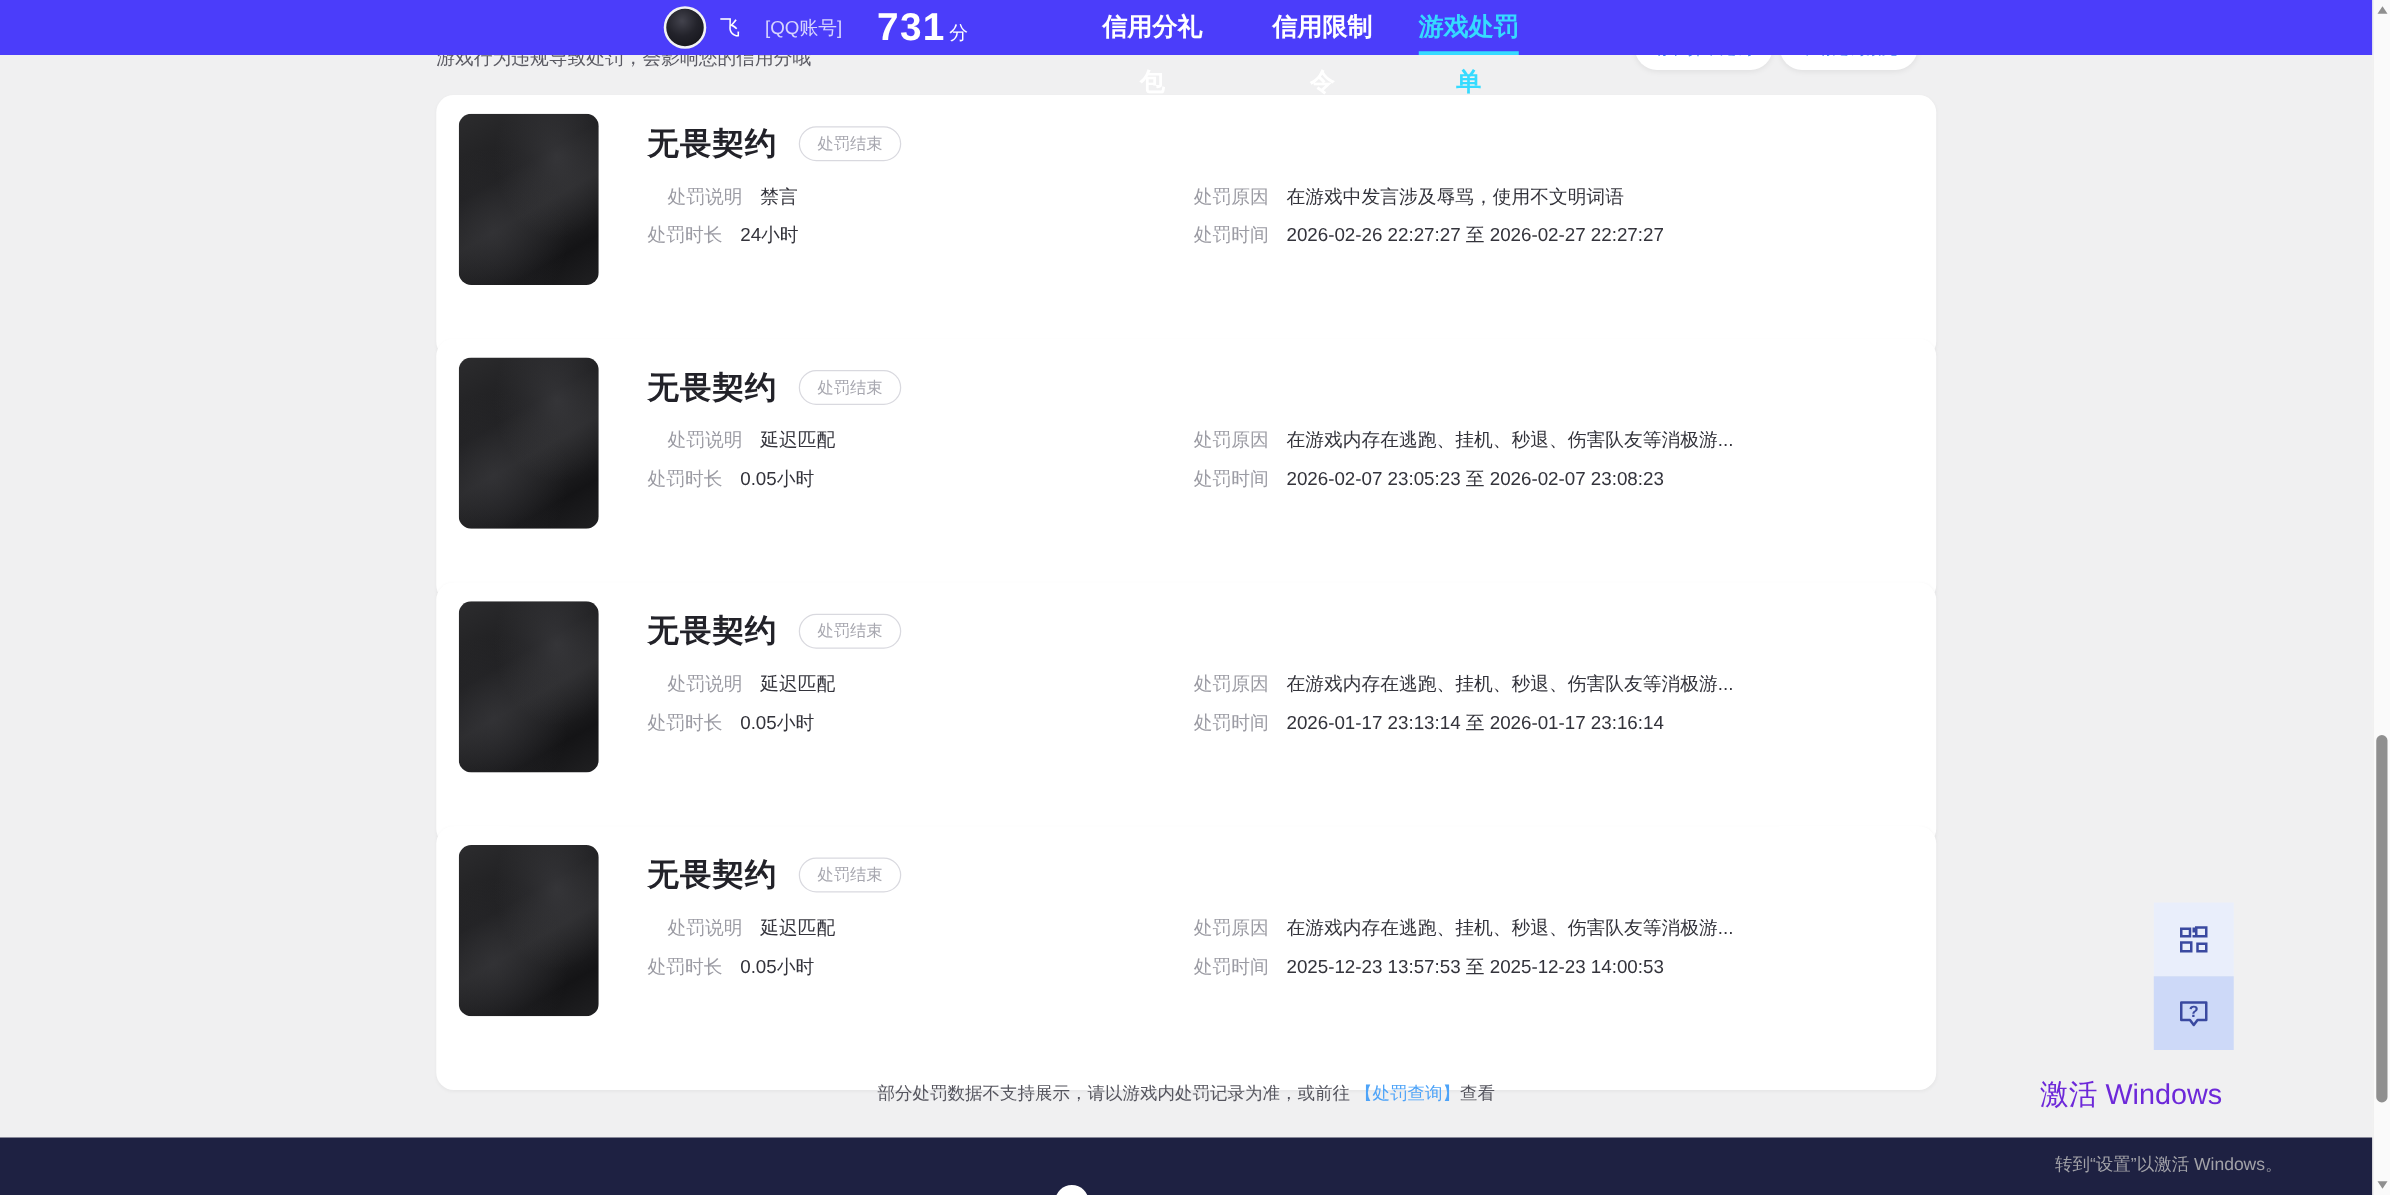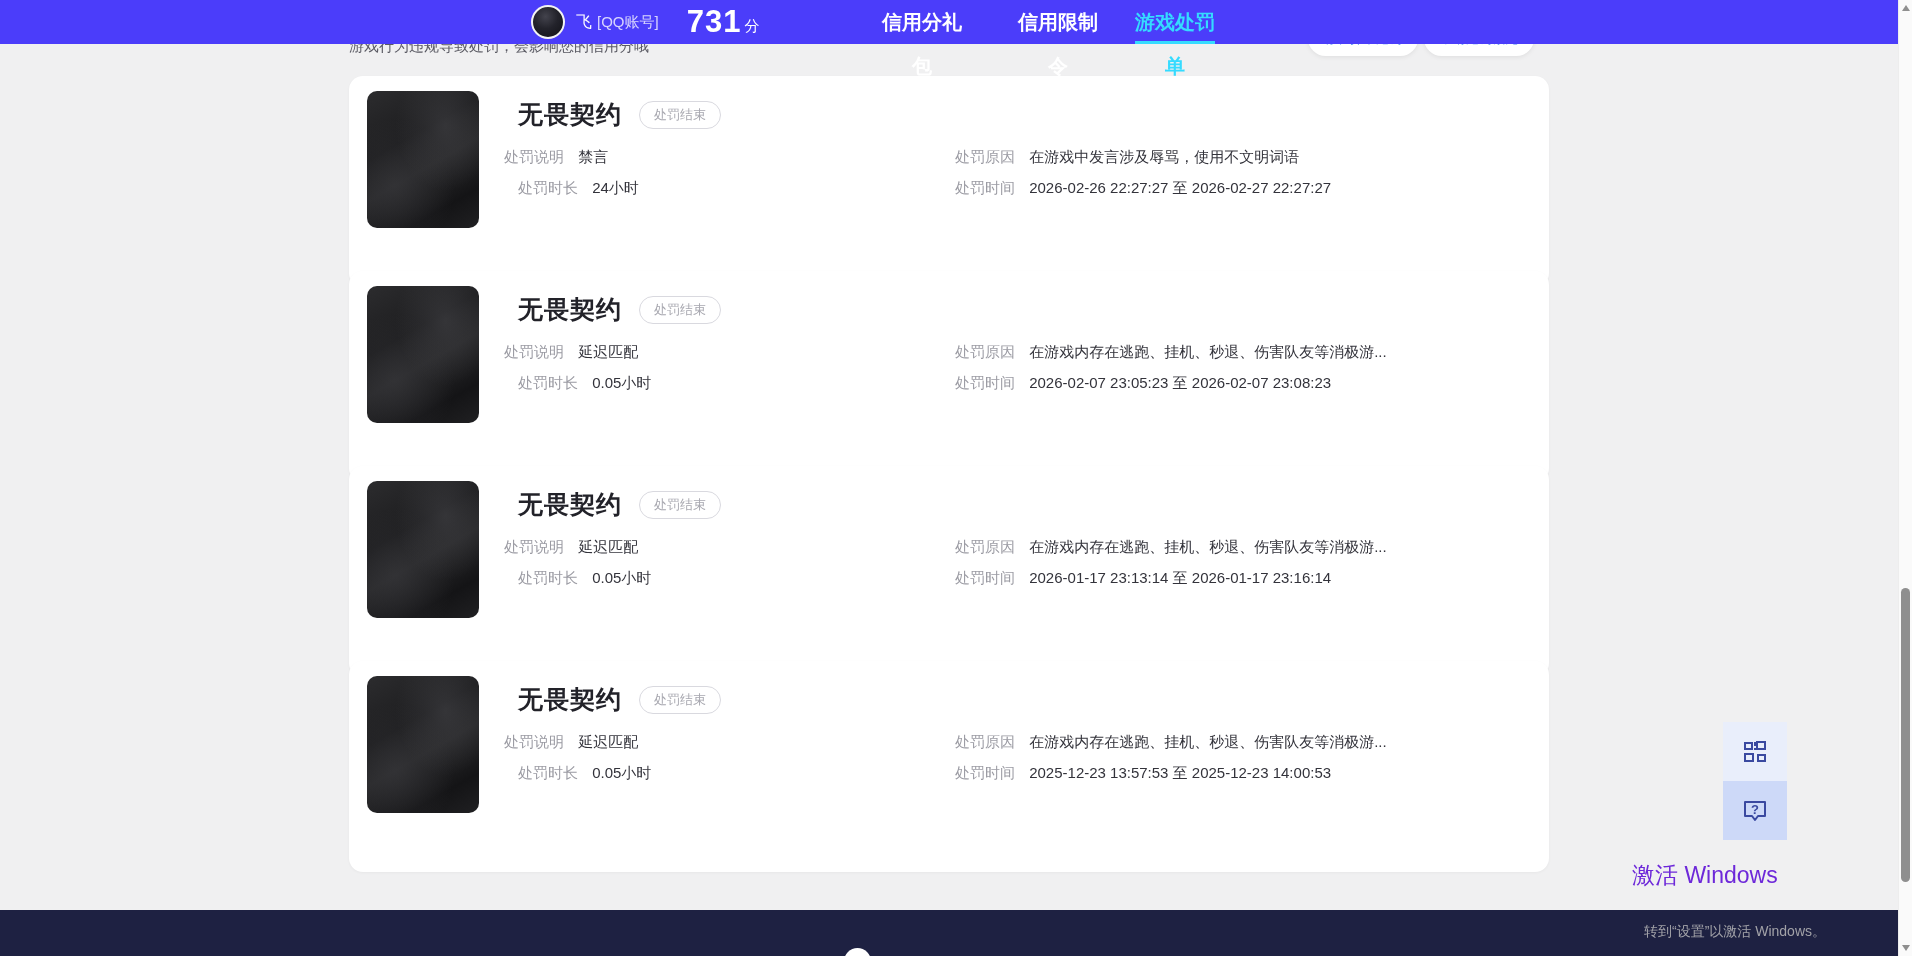--- a/index.html
+++ b/index.html
@@ -7,21 +7,21 @@
   body { font-family:"Liberation Sans","DejaVu Sans",sans-serif; }
 
   .screen { position:relative; width:1912px; height:956px; background:#f0f0f1; overflow:hidden; }
 
   
   .topbar { position:absolute; top:0; left:0; width:1898px; height:44px; background:#4b3dfa; z-index:20; }
   .user-cluster { position:absolute; left:531px; top:0; height:44px; display:flex; align-items:center; }
   .avatar { width:34px; height:34px; border-radius:50%; border:2px solid rgba(255,255,255,.95);
             background: radial-gradient(circle at 42% 32%, #43434d 0%, #23232b 45%, #111116 100%); }
   .user-name { color:#ffffff; font-size:16px; margin-left:11px; }
-  .user-account { color:rgba(255,255,255,.78); font-size:15px; margin-left:5px; }
+  .user-account { color:rgba(255,255,255,.78); font-size:15px; margin-left:20px; }
   .score-num { color:#ffffff; font-size:31px; font-weight:700; margin-left:28px; letter-spacing:1px; }
   .score-unit { color:#ffffff; font-size:15px; margin-left:3px; margin-top:8px; }
 
   .nav-item { position:absolute; top:0; height:44px; width:92px; line-height:44px; text-align:center;
               color:#ffffff; font-size:20px; font-weight:700; cursor:pointer; }
   .nav-0 { left:876px; } .nav-1 { left:1012px; } .nav-2 { left:1129px; }
   .nav-item.active { color:#35dbff; }
   .nav-underline { position:absolute; left:6px; bottom:0; width:80px; height:3px; background:#35dbff; }
 
   
@@ -45,21 +45,21 @@
              linear-gradient(150deg, #2c2c2e 0%, #1d1d1f 35%, #28282a 55%, #141416 80%, #202022 100%); }
 
   .card-head { position:absolute; left:169px; top:22px; display:flex; align-items:center; }
   .game-title { font-size:25px; font-weight:700; color:#222229; letter-spacing:1px; }
   .status-badge { margin-left:17px; border:1px solid #d9d9df; color:#a7a7af; font-size:13px;
                   padding:4px 14px; border-radius:14px; background:#fff; white-space:nowrap; }
 
   .row { position:absolute; font-size:15px; white-space:nowrap; }
   .row .lbl { display:inline-block; width:70px; color:#9b9ba3; }
   .row .val { color:#33333b; }
-  .r-left-1  { left:155px; top:72px; }
+  .r-left-1  { left:185px; top:72px; }
   .r-left-2  { left:169px; top:103px; }
   .r-right-1 { left:606px; top:72px; }
   .r-right-2 { left:606px; top:103px; }
 
   
   .footer-note { position:absolute; top:866px; left:0; width:1898px; text-align:center; font-size:14px;
                  color:#55555e; z-index:2; }
   .footer-link { color:#4da3f8; cursor:pointer; }
 
   
@@ -186,20 +186,21 @@
     <div class="row r-right-1">
       <span class="lbl">处罚原因</span>
       <span class="val">在游戏内存在逃跑、挂机、秒退、伤害队友等消极游...</span>
     </div>
     <div class="row r-right-2">
       <span class="lbl">处罚时间</span>
       <span class="val">2025-12-23 13:57:53 至 2025-12-23 14:00:53</span>
     </div>
   </div>
 
+  <div class="footer-note"><span>部分处罚数据不支持展示，请以游戏内处罚记录为准，或前往 </span><span class="footer-link">【处罚查询】</span><span>查看</span></div>
 
   <header class="topbar">
     <div class="user-cluster">
       <div class="avatar"></div>
       <span class="user-name">飞</span>
       <span class="user-account">[QQ账号]</span>
       <span class="score-num">731</span>
       <span class="score-unit">分</span>
     </div>
     <div class="nav-item nav-0">

